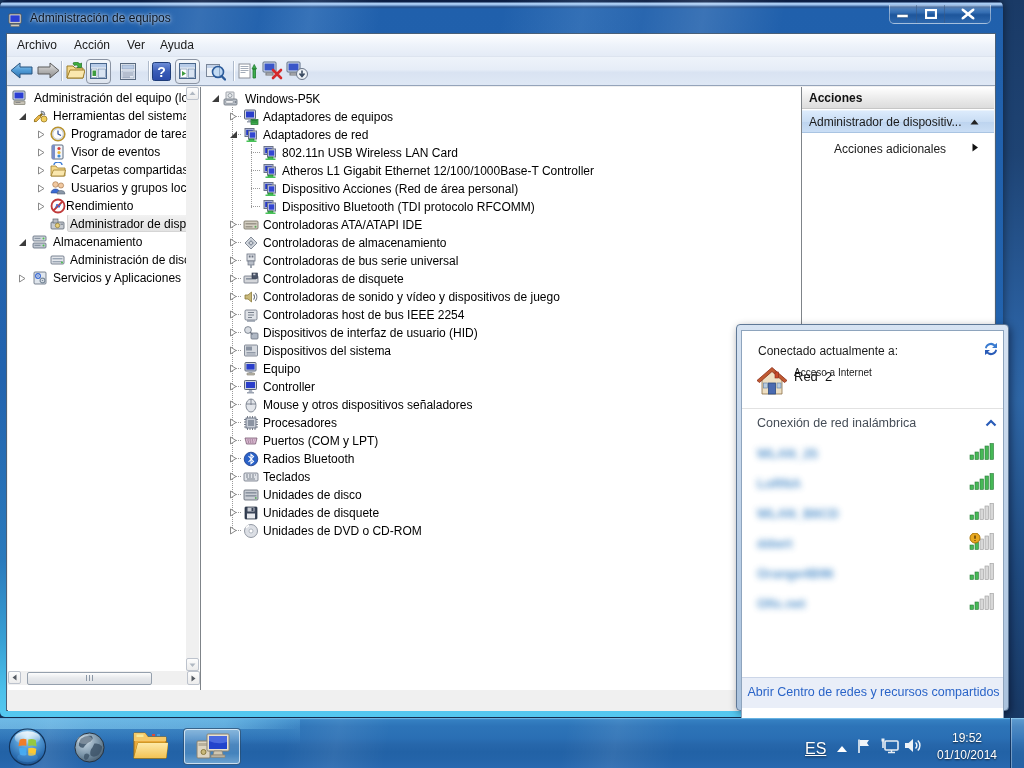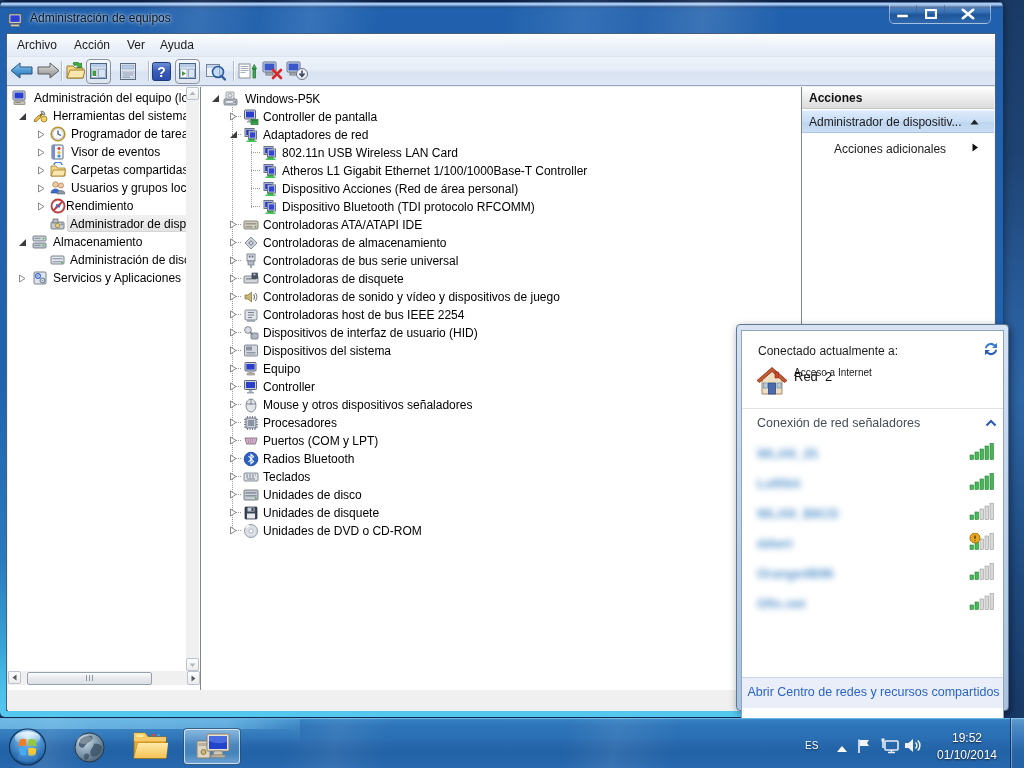--- a/index.html
+++ b/index.html
@@ -88,21 +88,21 @@
 #np-inner { position:absolute; left:4px; top:5px; width:263px; height:428px; background:#fff; border:1px solid #8ea4bd; overflow:hidden; }
 .npblur { position:absolute; height:14px; font-size:13px; font-weight:bold; color:#2e7ac0; filter:blur(3px); opacity:0.8; white-space:nowrap; }
 .bars { position:absolute; width:26px; height:17px; }
 
 
 .tbico { position:absolute; }
 #tb-active { position:absolute; left:183px; top:10px; width:58px; height:37px; border:1px solid rgba(25,65,105,0.75); border-radius:4px;
   box-shadow:inset 0 0 0 1px rgba(255,255,255,0.65);
   background:linear-gradient(180deg,rgba(235,250,255,0.45),rgba(190,230,250,0.25) 45%,rgba(150,210,240,0.30) 70%,rgba(200,240,255,0.45)); }
 .trayico { position:absolute; }
-#tray-es { position:absolute; left:805px; top:22px; color:#fff; font-size:10px; text-shadow:0 1px 2px rgba(0,0,0,0.6); }
+#tray-es { position:absolute; left:805px; top:22px; color:#fff; font-size:16px; text-shadow:0 1px 2px rgba(0,0,0,0.6);text-decoration:underline; }
 #clock { position:absolute; left:927px; top:12px; width:80px; text-align:center; color:#fff; font-size:12px; text-shadow:0 1px 2px rgba(0,0,0,0.7); line-height:17px; }
 #showdesk { position:absolute; right:0; top:0; width:14px; height:50px; border-left:1px solid rgba(10,40,80,0.8);
   background:linear-gradient(180deg,rgba(255,255,255,0.20),rgba(255,255,255,0.05) 50%,rgba(0,0,0,0.05)); box-shadow:inset 1px 0 0 rgba(255,255,255,0.35); }
 
 
 #taskbar { position:absolute; left:0; top:718px; width:1024px; height:50px;
   background:linear-gradient(180deg,#4f9ed6 0px,#3580c2 2px,#2d74b8 8px,#2a6fb4 20px,#2767ab 26px,#2262a6 34px,#2464a9 42px,#2868b0 50px); }
 #taskbar:before { content:""; position:absolute; left:0; top:0; width:100%; height:1px; background:#66b2e2; }
 #taskbar .streaks { position:absolute; left:0; top:0; width:100%; height:100%;
   background:linear-gradient(100deg, rgba(255,255,255,0) 2%, rgba(255,255,255,0.10) 5%, rgba(255,255,255,0) 9%, rgba(255,255,255,0) 28%, rgba(255,255,255,0.07) 33%, rgba(255,255,255,0) 38%, rgba(255,255,255,0) 55%, rgba(255,255,255,0.08) 60%, rgba(255,255,255,0) 66%); }
@@ -564,21 +564,21 @@
               <span class="tri-o" style="left:28px;top:4px">
                 <svg width="9" height="9">
                   <path d="M1.5 1 L7 4.5 L1.5 8 Z" fill="#fff" stroke="#8a8a8a"></path>
                 </svg>
               </span>
               <span class="ticon" style="left:42px">
                 <svg width="16" height="16" viewBox="0 0 16 16">
                   <use href="#s-disp"></use>
                 </svg>
               </span>
-              <span class="lbl" style="left:62px">Controller de pantalla</span>
+              <span class="lbl" style="left:62px">Adaptadores de equipos</span>
             </div>
 <div style="position:absolute;left:31px;top:47px;width:9px;height:1px;border-top:1px dotted #9a9a9a"></div>
 <div class="row" style="left:0;top:39px">
               <span class="tri-e" style="left:28px;top:4px">
                 <svg width="9" height="9">
                   <path d="M8 1 L8 8 L1 8 Z" fill="#3c3c3c"></path>
                 </svg>
               </span>
               <span class="ticon" style="left:42px">
                 <svg width="16" height="16" viewBox="0 0 16 16">
@@ -596,21 +596,21 @@
               </span>
               <span class="lbl" style="left:81px">802.11n USB Wireless LAN Card</span>
             </div>
 <div style="position:absolute;left:50px;top:83px;width:9px;height:1px;border-top:1px dotted #9a9a9a"></div>
 <div class="row" style="left:0;top:75px">
               <span class="ticon" style="left:61px">
                 <svg width="16" height="16" viewBox="0 0 16 16">
                   <use href="#s-nic"></use>
                 </svg>
               </span>
-              <span class="lbl" style="left:81px">Atheros L1 Gigabit Ethernet 1/100/1000Base-T Controller</span>
+              <span class="lbl" style="left:81px">Atheros L1 Gigabit Ethernet 12/100/1000Base-T Controller</span>
             </div>
 <div style="position:absolute;left:50px;top:101px;width:9px;height:1px;border-top:1px dotted #9a9a9a"></div>
 <div class="row" style="left:0;top:93px">
               <span class="ticon" style="left:61px">
                 <svg width="16" height="16" viewBox="0 0 16 16">
                   <use href="#s-nic"></use>
                 </svg>
               </span>
               <span class="lbl" style="left:81px">Dispositivo Acciones (Red de área personal)</span>
             </div>
@@ -909,21 +909,21 @@
         <path d="M4 16 L17 5 L30 16 L27 16 L27 30 L7 30 L7 16 Z" fill="#eedfc2" stroke="#8a7048" stroke-width="0.8"></path>
         <path d="M2 16.5 L17 3.5 L32 16.5 L29.5 18.5 L17 7.5 L4.5 18.5 Z" fill="#c05a30" stroke="#8a2a18" stroke-width="0.8"></path>
         <rect x="13.5" y="19" width="7" height="11" fill="#4a6ab0" stroke="#2a4a80" stroke-width="0.8"></rect>
         <rect x="8.5" y="19" width="4" height="5" fill="#b8cce0" stroke="#6a88a8" stroke-width="0.7"></rect>
         <rect x="22" y="19" width="4" height="5" fill="#b8cce0" stroke="#6a88a8" stroke-width="0.7"></rect>
         <rect x="20" y="8" width="3.5" height="6" fill="#c84a2a" stroke="#8a2a18" stroke-width="0.6"></rect>
       </svg>
       <div style="position:absolute;left:52px;top:38px;font-size:13px;font-weight:normal;color:#111">Red&nbsp; 2</div>
       <div style="position:absolute;left:52px;top:36px;font-size:10px;color:#1a1a1a">Acceso a Internet</div>
       <div style="position:absolute;left:0px;top:77px;width:263px;height:1px;background:#e2e2e2"></div>
-      <div style="position:absolute;left:15px;top:85px;font-size:12.5px;color:#454d57">Conexión de red señaladores</div>
+      <div style="position:absolute;left:15px;top:85px;font-size:12.5px;color:#454d57">Conexión de red inalámbrica</div>
       <svg style="position:absolute;left:243px;top:88px" width="12" height="8">
           <path d="M1.5 6.5 L6 2 L10.5 6.5" fill="none" stroke="#2a5cb8" stroke-width="2.2"></path>
         </svg>
       <div class="npblur" style="left:15px;top:115px">WLAN_25</div>
       <div class="npblur" style="left:15px;top:145px">LoRNA</div>
       <div class="npblur" style="left:15px;top:175px">WLAN_B6CD</div>
       <div class="npblur" style="left:15px;top:205px">ddwrt</div>
       <div class="npblur" style="left:15px;top:235px">Orange4B96</div>
       <div class="npblur" style="left:15px;top:265px">Ofic.net</div>
       <svg class="bars" style="left:227px;top:112px" width="26" height="17" viewBox="0 0 26 17">

